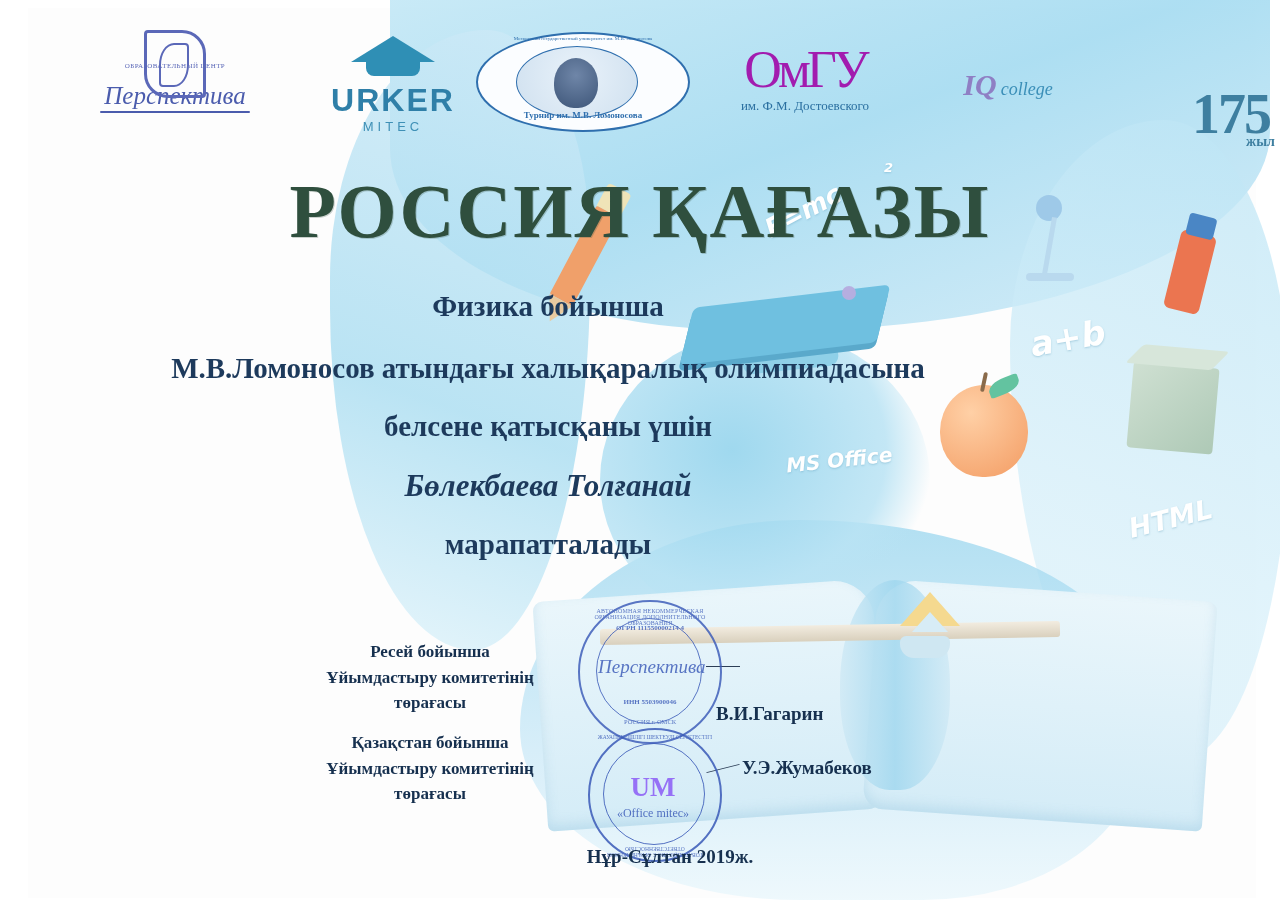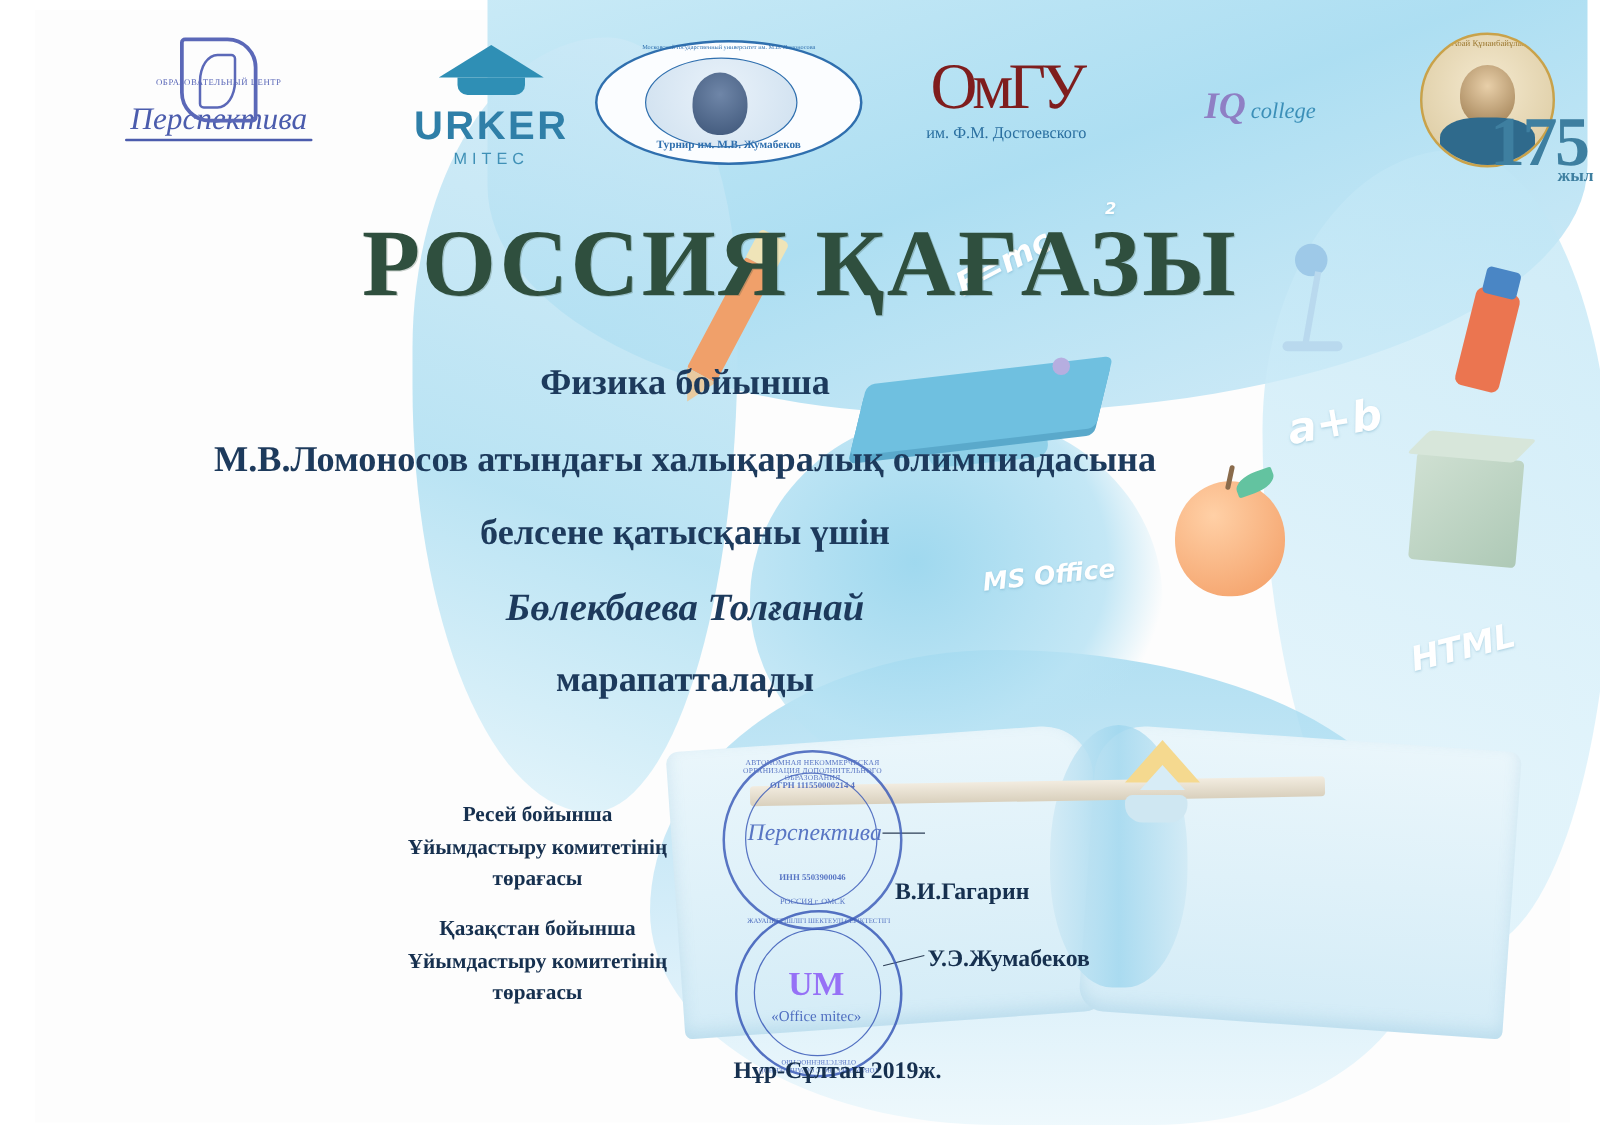--- a/index.html
+++ b/index.html
@@ -296,21 +296,21 @@
   .lomo-face {
     position:absolute; left: 76px; top: 24px; width: 44px; height: 50px;
     background: radial-gradient(circle at 50% 35%, #6f86a8, #3d5578);
     border-radius: 50% 50% 45% 45%;
   }
   .lomo-top-text { position:absolute; left: 10px; top: 2px; width: 190px; font-size: 5px; color:#2f6fae; text-align:center;}
   .lomo-bottom-text { position:absolute; left: 6px; top: 76px; width: 198px; font-size: 9px; color:#2f6fae; font-weight:bold; text-align:center;}
 
   
   .logo-dost { left: 640px; top: 18px; width: 210px; }
-  .dost-mark { font-family: "Liberation Serif", serif; font-size: 52px; color: #7f1d1d; letter-spacing: -4px; line-height: 1; }
+  .dost-mark { font-family: "Liberation Serif", serif; font-size: 52px; color: #a21caf; letter-spacing: -4px; line-height: 1; }
   .dost-sub { font-family: "Liberation Serif", serif; font-size: 13px; color: #2a6fa0; margin-top: 2px;}
 
   
   .logo-iq { left: 858px; top: 42px; width: 180px; }
   .iq-mark { font-family: "Liberation Serif", serif; font-style: italic; font-weight: bold; font-size: 30px; color: #8f7fc4; }
   .iq-sub { font-family: "Liberation Serif", serif; font-style: italic; font-size: 18px; color: #3b8fb8; }
 
   
   .logo-abai { left: 1040px; top: 0px; width: 180px; }
   .abai-circle {
@@ -502,40 +502,35 @@
       <div class="urker-cap-base"></div>
       <div class="urker-name">URKER</div>
       <div class="urker-sub">MITEC</div>
     </div>
 
     <div class="logo logo-lomo">
       <div class="lomo-oval">
         <div class="lomo-top-text">Московский государственный университет им. М.В. Ломоносова</div>
         <div class="lomo-oval-inner"></div>
         <div class="lomo-face"></div>
-        <div class="lomo-bottom-text">Турнир им. М.В. Жумабеков</div>
+        <div class="lomo-bottom-text">Турнир им. М.В. Ломоносова</div>
       </div>
     </div>
 
     <div class="logo logo-dost">
       <div class="dost-mark">ОмГУ</div>
       <div class="dost-sub">им. Ф.М. Достоевского</div>
     </div>
 
     <div class="logo logo-iq">
       <span class="iq-mark">IQ</span>
       <span class="iq-sub">college</span>
     </div>
 
     <div class="logo logo-abai">
-      <div class="abai-circle">
-        <div class="abai-top-text">Абай Құнанбайұлы</div>
-        <div class="abai-face"></div>
-        <div class="abai-body"></div>
-      </div>
       <div class="abai-175">175</div>
       <div class="abai-zhyl">жыл</div>
     </div>
 
   </div>
 
   <div class="title">РОССИЯ ҚАҒАЗЫ</div>
 
   <div class="body-line line1">Физика бойынша</div>
   <div class="body-line line2">М.В.Ломоносов атындағы халықаралық олимпиадасына</div>

